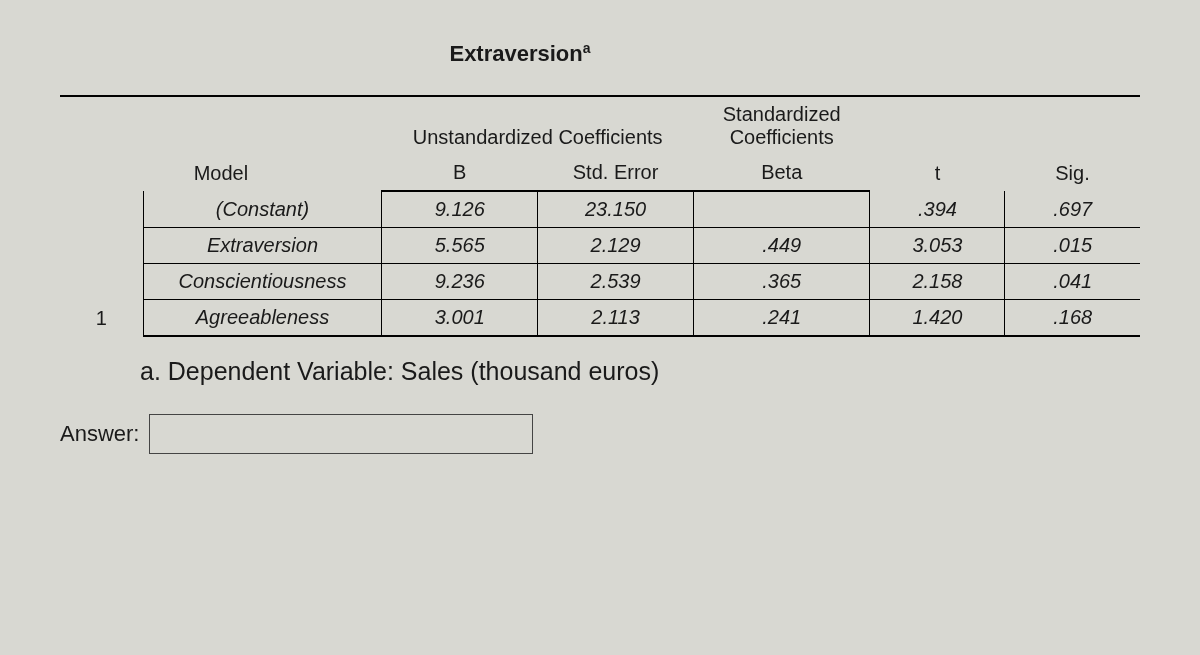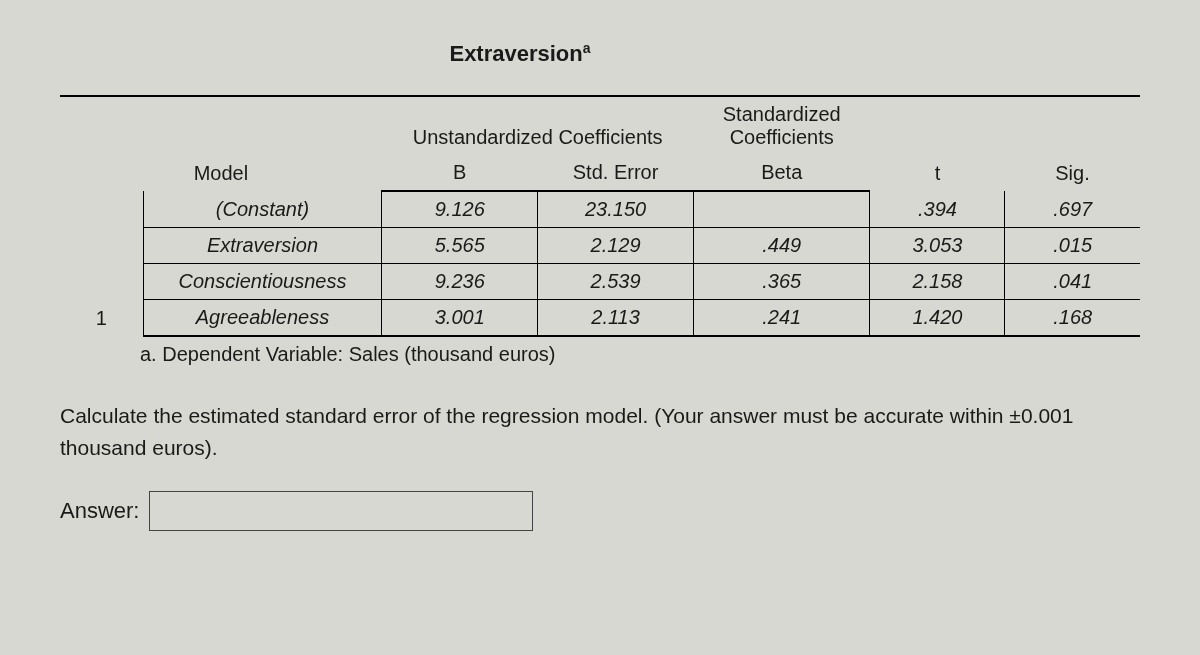--- a/index.html
+++ b/index.html
@@ -81,22 +81,22 @@
     border-left: 1px solid #000;
     font-style: italic;
   }
   
   td.model-cell {
     vertical-align: top;
     border-top: none !important;
   }
 
   .footnote {
-    font-size: 20px;
-    margin-top: 6px;
+    font-size: 25px;
+    margin-top: 20px;
     margin-left: 80px;
   }
   .question {
     font-size: 21px;
     margin-top: 34px;
     line-height: 1.5;
   }
   .answer-row {
     margin-top: 28px;
     font-size: 22px;
@@ -179,20 +179,19 @@
       <td class="num v">2.113</td>
       <td class="num v">.241</td>
       <td class="num v">1.420</td>
       <td class="num v">.168</td>
     </tr>
   </tbody>
     </table>
 
   <div class="footnote">a. Dependent Variable: Sales (thousand euros)</div>
 
-  <div class="question">Calculate the estimated standard error of the regression model. (Your answer must be accurate within ±0.001 thousand euros).</div>
 
   <div class="answer-row">
     <span>Answer:</span>
     <input type="text" class="answer" style="">
   </div>
 
 </div>
 
 </body></html>

